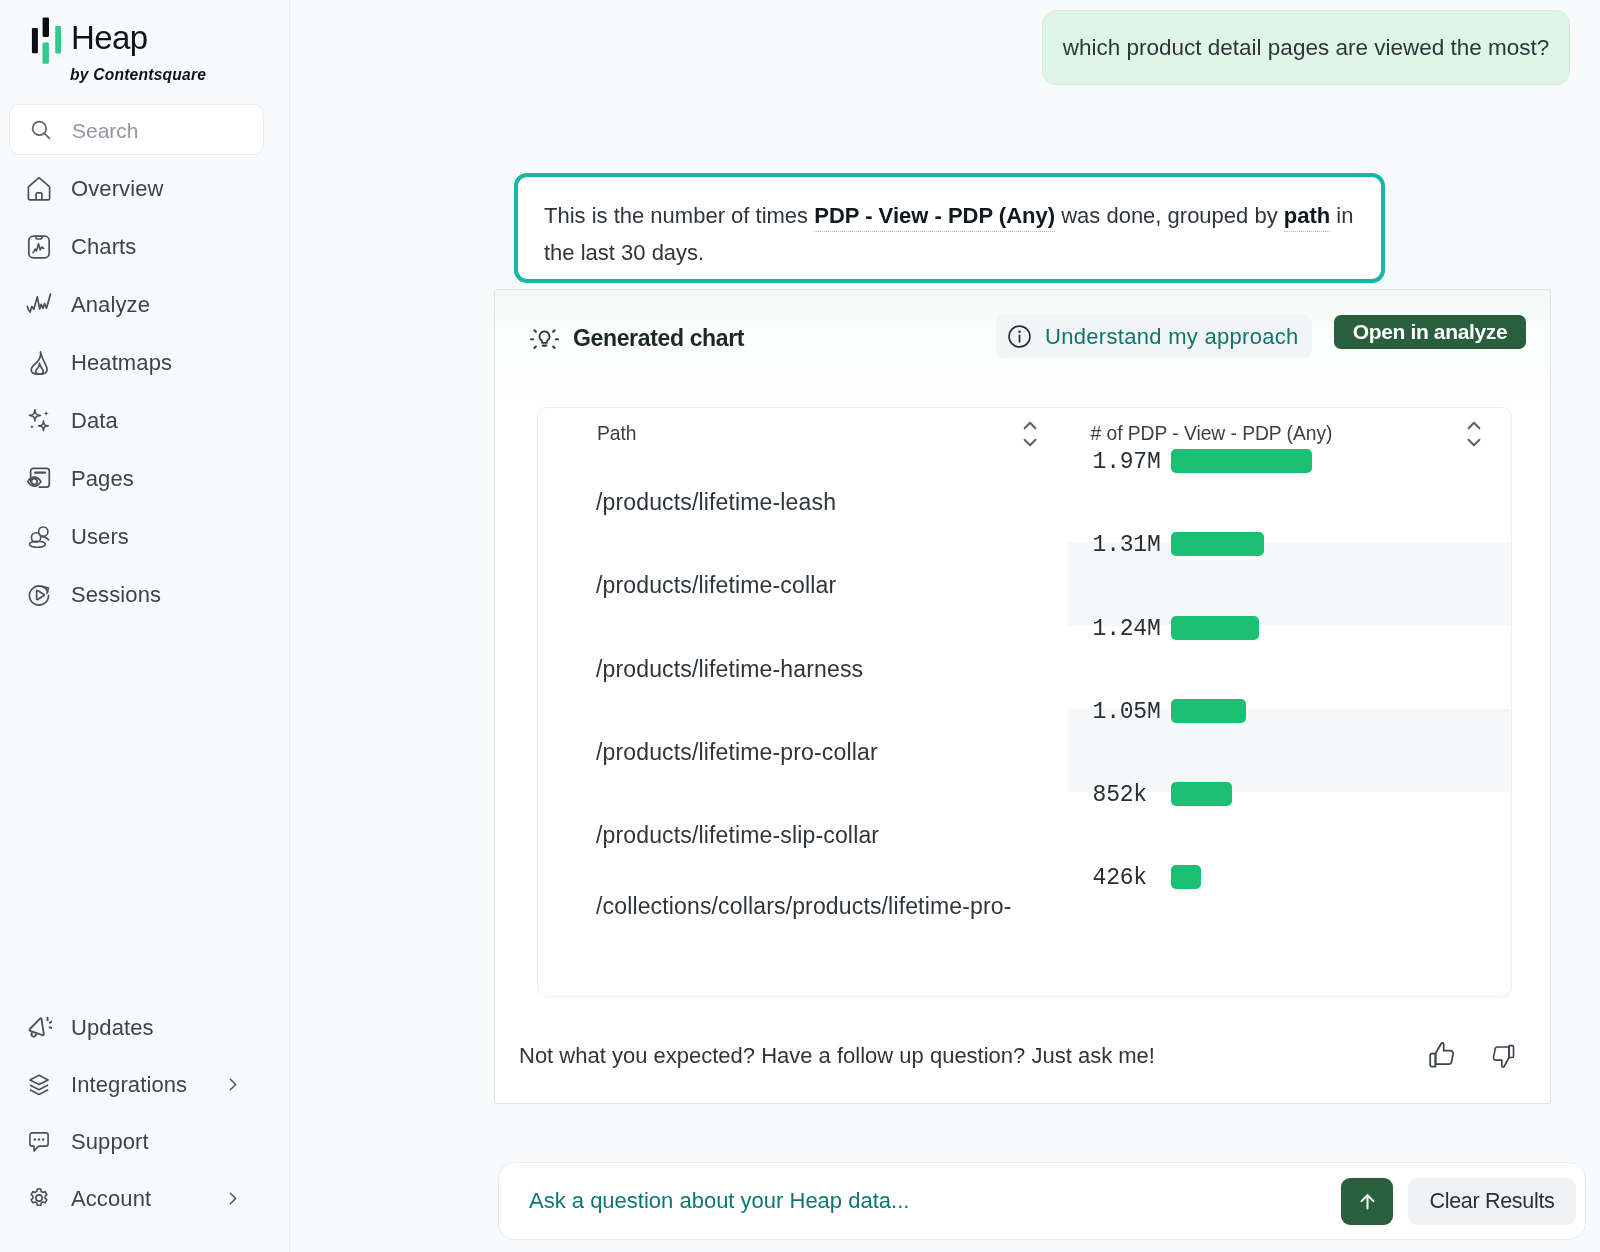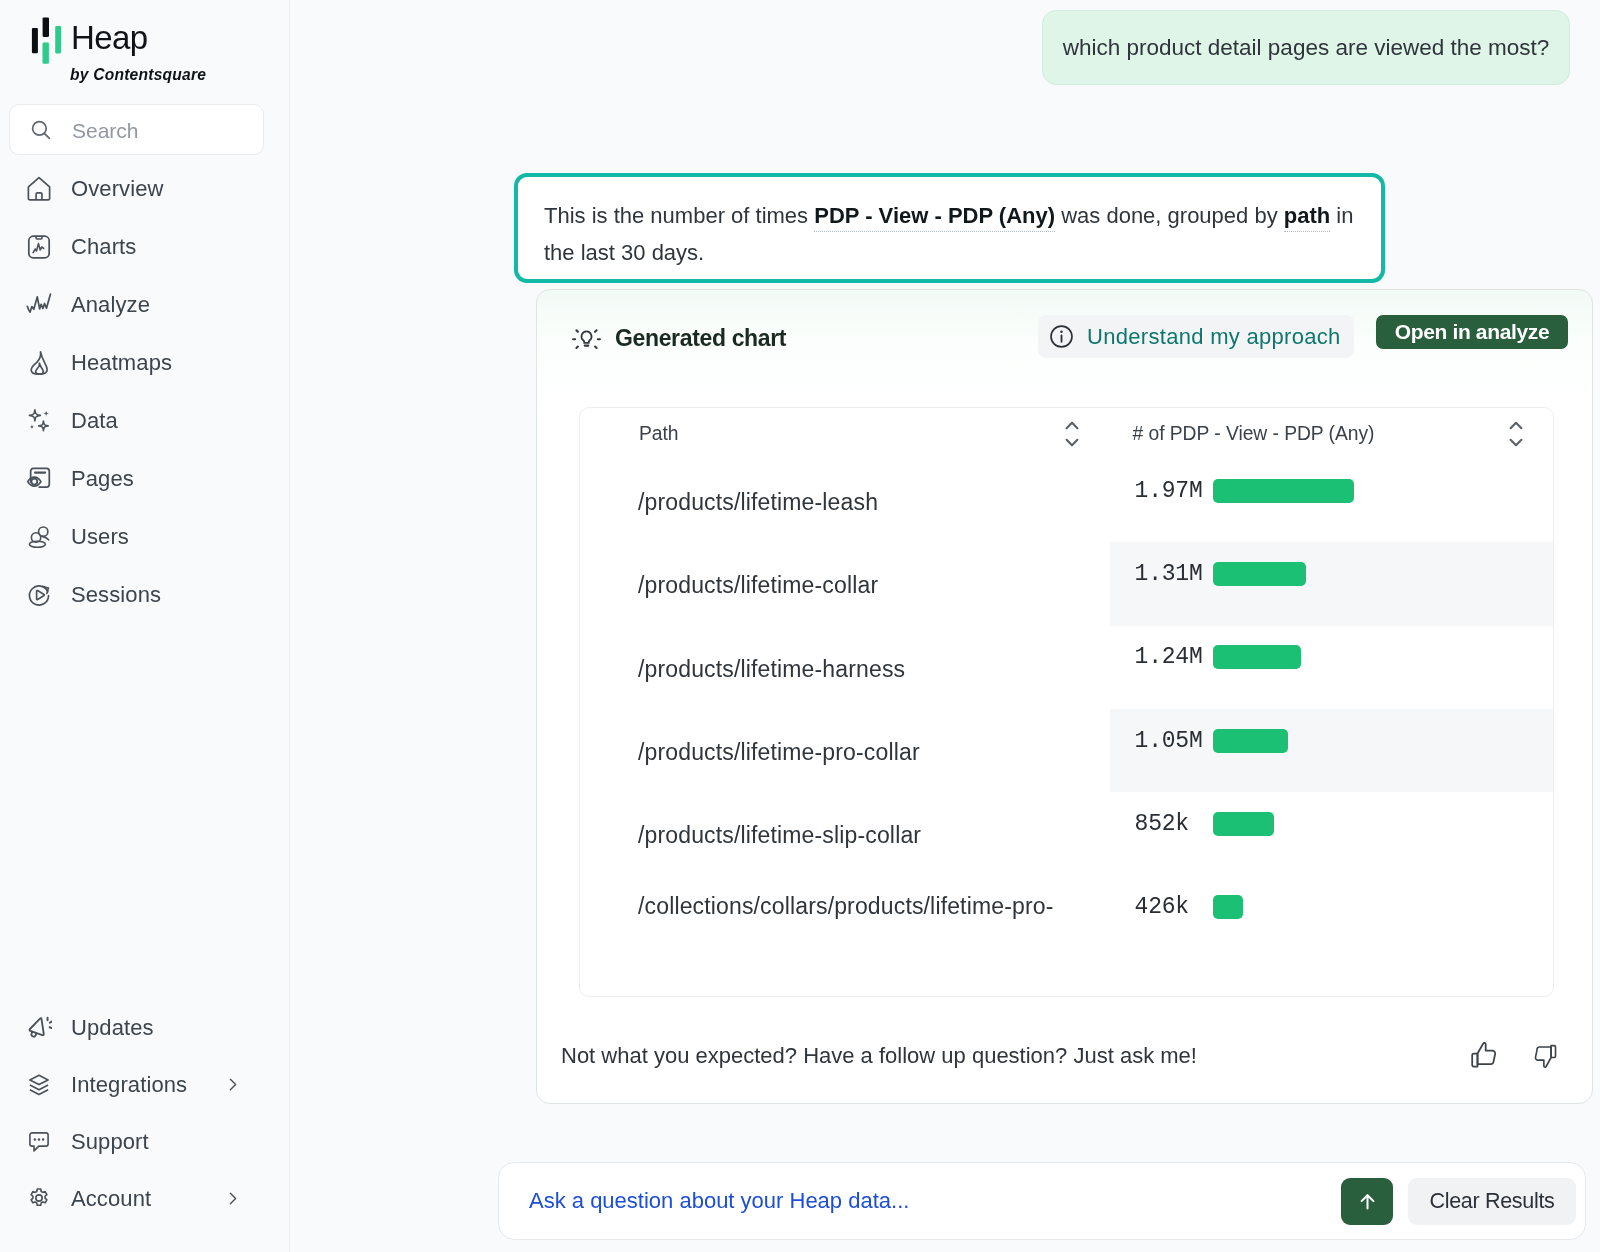--- a/index.html
+++ b/index.html
@@ -56,23 +56,23 @@
   .expcard {
     position:absolute; left:514px; top:131px; width:871px; height:110px;
     background:#fff; border:4px solid #14b8a6; border-radius:13px;
     padding:20px 8px 0 26px;
     font-size:22px; line-height:37px; color:#2f353b; letter-spacing:0px;margin-top:42px;
   }
   .b { font-weight:700; color:#11181c; }
   .dot1 { border-bottom:1.5px dotted #b4bac1; padding-bottom:3px;}
 
   .chatcard {
-    position:absolute; left:536px; top:289px; width:1057px; height:815px;
+    position:absolute; left:494px; top:289px; width:1057px; height:815px;
     background:linear-gradient(180deg, #f2faf6 0%, #fbfefc 50px, #fff 120px);
-    border:1px solid #dfe6e1; border-radius:14px;
+    border:1px solid #dfe6e1; border-radius:3px;
     overflow:hidden;
   }
   .ch-ico { position:absolute; left:35px; top:36px; }
   .ch-title { position:absolute; left:78px; top:35px; font-size:23px; font-weight:700; color:#1a2a20; letter-spacing:-0.35px; line-height:26px;}
   .btn-understand {
     position:absolute; left:501px; top:25px; width:316px; height:43px;
     display:flex; align-items:center;
     background:#f3f4f6; border-radius:8px; padding:0 16px 0 10px;
     font-size:22px; color:#0f766e; letter-spacing:0.3px; white-space:nowrap;
   }
@@ -91,34 +91,34 @@
   table { width:100%; border-collapse:collapse; table-layout:fixed;}
   th { text-align:left; font-weight:400; color:#3a4149; font-size:19.3px; padding:0; height:51px; letter-spacing:-0.05px; vertical-align:middle;}
   .th-inner { display:flex; align-items:center; height:51px;}
   .th-a { padding:0 31px 0 59px; }
   .th-b { padding:0 30px 0 23px; }
   .th-sp{flex:1}
   td { height:83.3px; padding:0; vertical-align:middle; }
   .rowalt td:nth-child(2) { background:#f6f7f8; }
   .lastrow .pathcell { position:relative; top:-13px; }
   .pathcell { padding:4px 0 0 58px; font-size:23px; color:#2f353b; letter-spacing:0.15px; white-space:nowrap; overflow:hidden;}
-  .valcell { display:flex; align-items:center; padding-left:25px; height:83.3px; margin-top:-20px;}
+  .valcell { display:flex; padding-left:25px; height:83.3px; margin-top:-20px;}
   .valnum { font-family:"Liberation Mono", monospace; font-size:23px; color:#282e34; width:78px; letter-spacing:-0.2px;}
   .bar { height:24px; background:#1bc075; border-radius:5px;}
 
   .cfooter { position:absolute; left:0; top:738px; width:100%; display:flex; align-items:center; padding:0 34px 0 24px; height:56px;}
   .footer-txt { font-size:22px; color:#2f353b; letter-spacing:0px;}
   .fsp{flex:1}
 
   .askbar {
     position:absolute; left:498px; top:1162px; width:1088px; height:78px;
     background:#fff; border:1px solid #e6e9ed; border-radius:16px;
     display:flex; align-items:center; padding:0 9px 0 30px;
   }
-  .ask-ph { color:#1d4ed8; font-size:22px; flex:1; letter-spacing:0px;}
+  .ask-ph { color:#0f766e; font-size:22px; flex:1; letter-spacing:0px;}
   .send-btn { width:52px;height:47px; background:#2a5f3d; border-radius:9px; display:flex;align-items:center;justify-content:center;}
   .clear-btn { margin-left:15px; background:#f1f2f4; border-radius:9px; height:47px; width:168px; display:flex;align-items:center;justify-content:center; font-size:21.5px; color:#2b3138; letter-spacing:-0.3px;}
 </style>
 </head>
 <body>
 
 <div class="sidebar">
   <svg class="logo-mark" viewBox="0 0 30 47">
     <rect x="0.9" y="10.9" width="6.0" height="25.4" rx="1.1" fill="#0b0e12"></rect>
     <rect x="11.6" y="0.5" width="6.4" height="19.4" rx="1.1" fill="#0b0e12"></rect>

